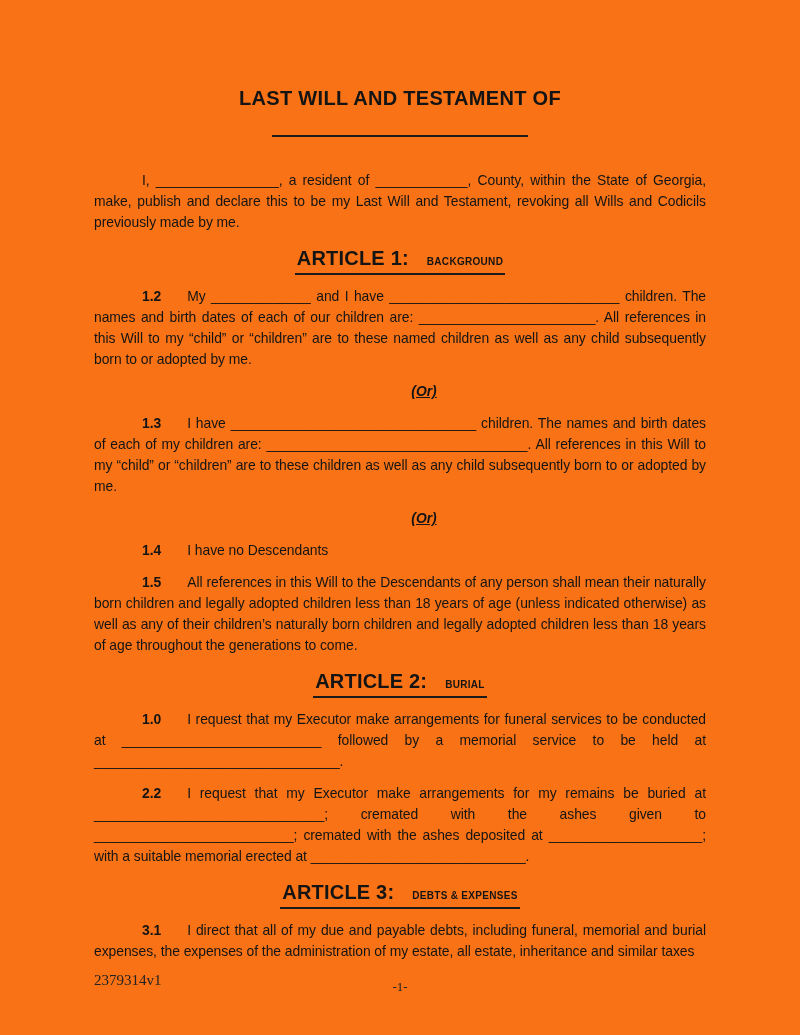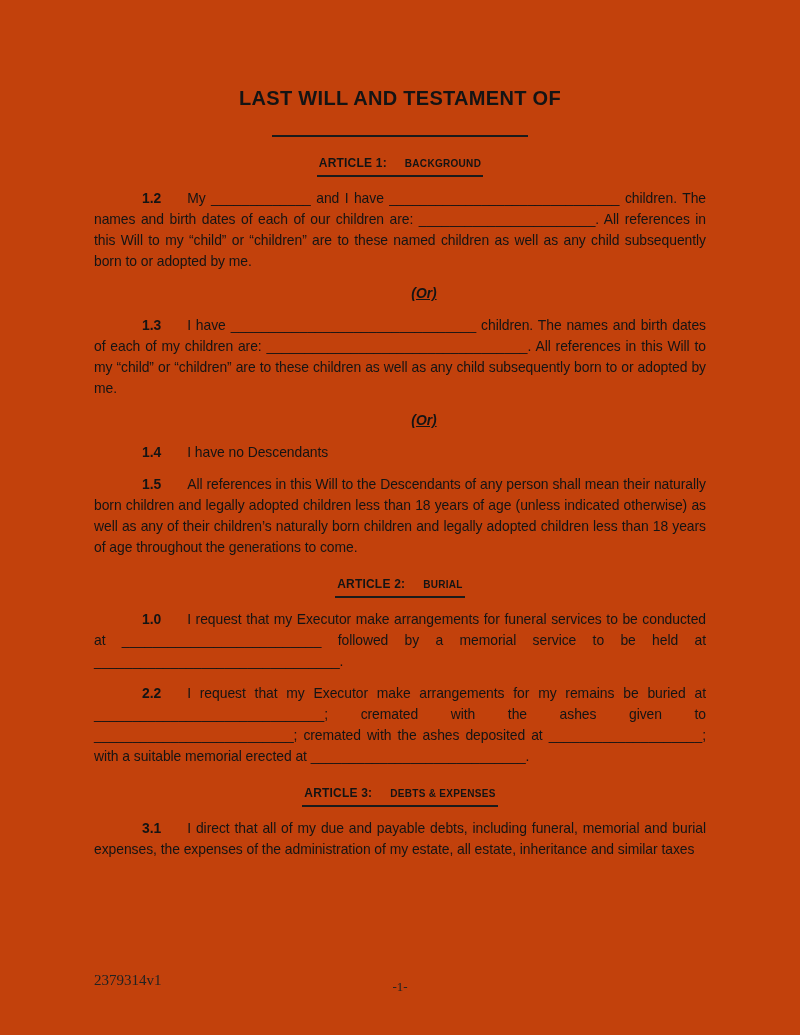--- a/index.html
+++ b/index.html
@@ -3,21 +3,21 @@
 <meta charset="utf-8">
 <style>
   html, body { margin: 0; padding: 0; background: #ffffff; }
   .page {
     position: relative;
     width: 800px;
     height: 1035px;
     margin: 0 auto;
     box-sizing: border-box;
     padding: 88px 94px 0 94px;
-    background: #c2410c;
+    background: #f97316;
     font-family: "Liberation Sans", sans-serif;
     font-size: 13.9px;
     line-height: 21px;
     color: #141414;
     letter-spacing: -0.05px;
     overflow: hidden;
   }
   .doc-title {
     margin: 0;
     text-align: center;
@@ -56,21 +56,21 @@
     margin: 15px 0 1px 0;
     text-align: center;
   }
   .heading-rule {
     display: inline-block;
     border-bottom: 2px solid #1b1b1b;
     padding: 0 2px 1px 2px;
     font-weight: bold;
     white-space: nowrap;
   }
-  .heading-label { font-size: 12px; letter-spacing: 0.2px; }
+  .heading-label { font-size: 20px; letter-spacing: 0.2px; }
   .heading-title { font-size: 10px; margin-left: 18px; letter-spacing: 0.3px; }
   .footer-id {
     position: absolute;
     left: 94px;
     bottom: 44px;
     font-family: "Liberation Serif", serif;
     font-size: 15px;
     letter-spacing: 0;
     color: #222222;
   }
@@ -87,20 +87,21 @@
   }
 </style>
 </head>
 <body>
 
 <div class="page">
 
   <h1 class="doc-title">LAST WILL AND TESTAMENT OF</h1>
   <div class="title-blank"></div>
 
+  <p class="para intro">I, ________________, a resident of ____________, County, within the State of Georgia, make, publish and declare this to be my Last Will and Testament, revoking all Wills and Codicils previously made by me.</p>
 
   <div class="article-heading">
     <span class="heading-rule"><span class="heading-label">ARTICLE 1:</span><span class="heading-title">BACKGROUND</span></span>
   </div>
 
 
   <p class="para"><span class="num">1.2</span><span>My _____________ and I have ______________________________ children. The names and birth dates of each of our children are: _______________________. All references in this Will to my “child” or “children” are to these named children as well as any child subsequently born to or adopted by me.</span></p>
 
   <p class="or-para"><span class="or-label">(Or)</span></p>
 

